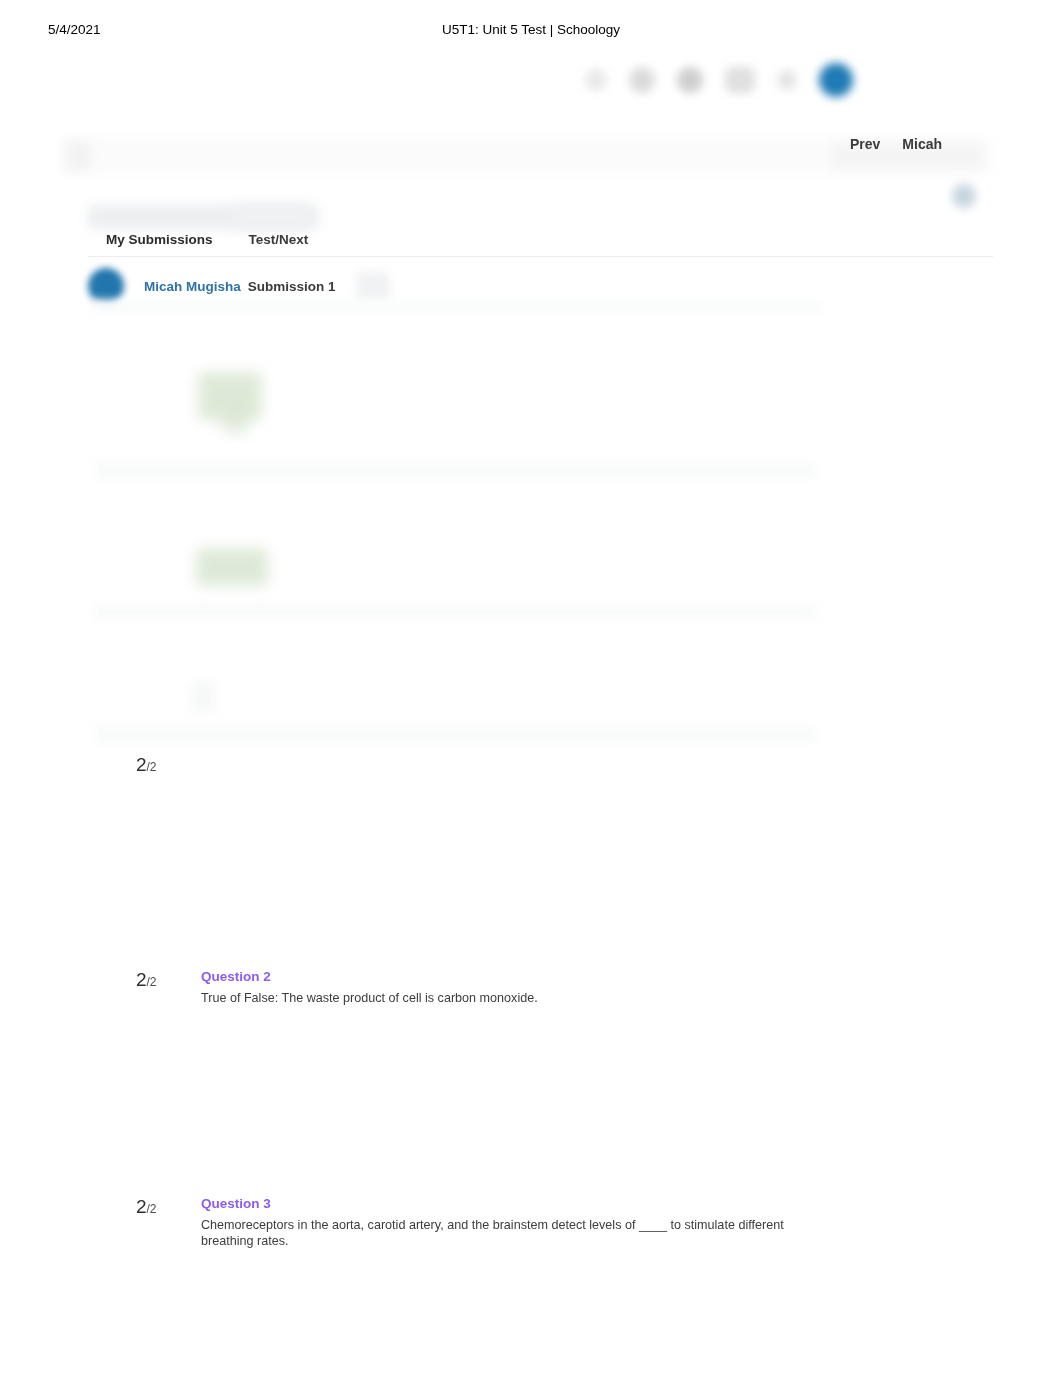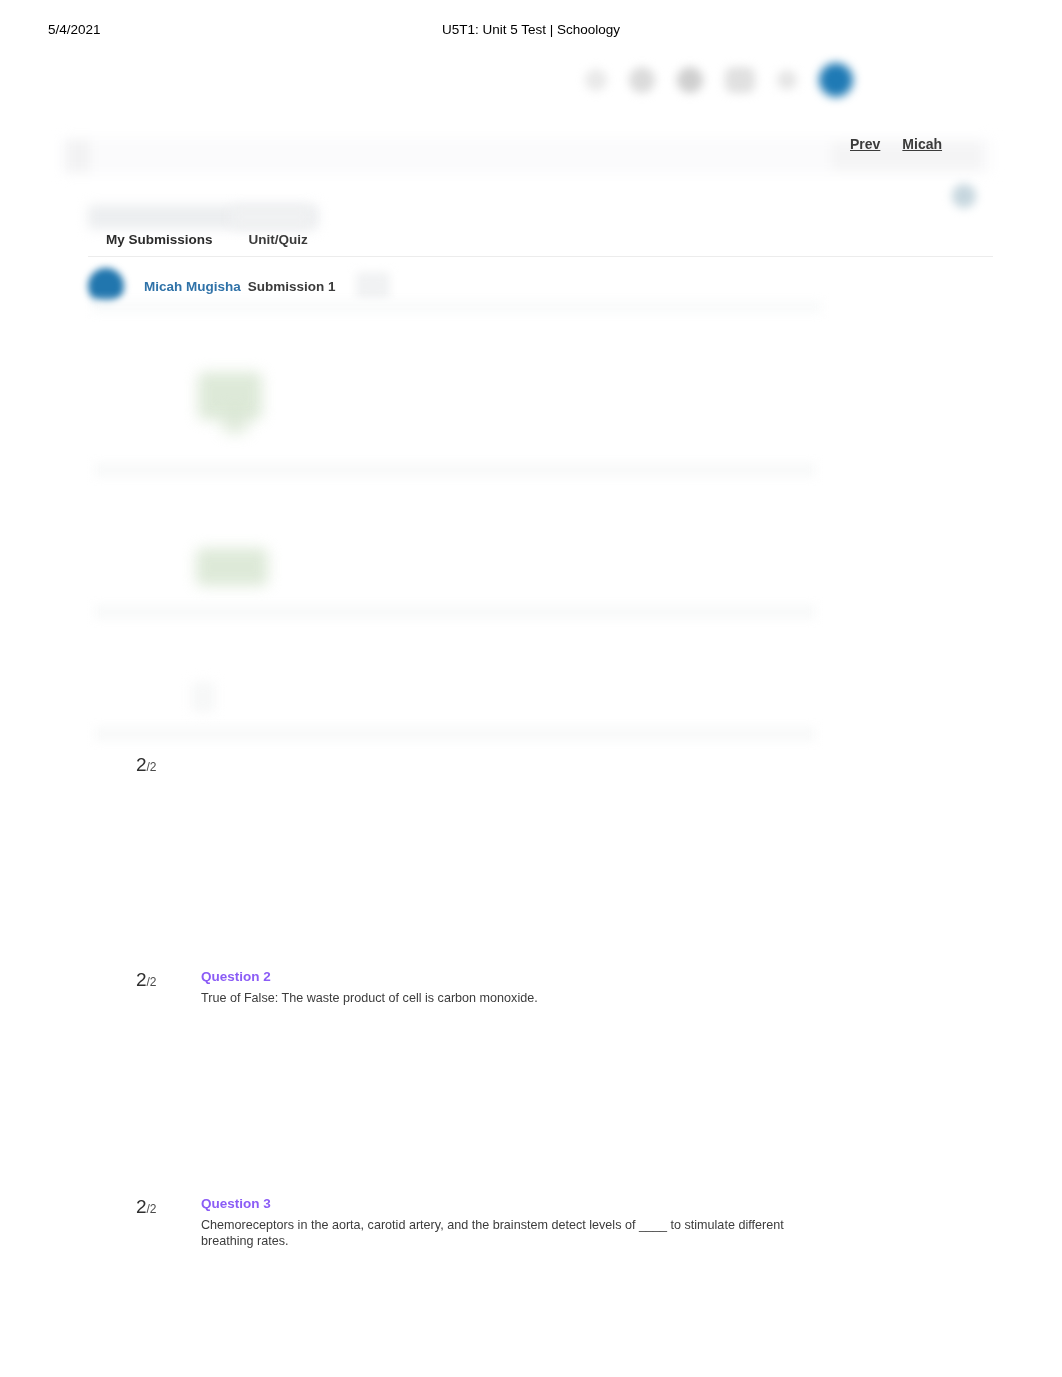--- a/index.html
+++ b/index.html
@@ -104,21 +104,20 @@
   
   .pagenav {
     position: absolute;
     top: 136px;
     left: 850px;
     display: flex;
     gap: 22px;
     font-size: 14px;
     font-weight: 600;
     color: #3b3b3b;
-    text-decoration: underline;
   }
   .pagenav span { cursor: pointer; }
 
   
   .side-dot {
     position: absolute;
     top: 184px;
     left: 952px;
     width: 24px;
     height: 24px;
@@ -319,21 +318,21 @@
   <span>Micah</span>
 </div>
 
 <div class="side-dot"></div>
 
 <div class="assign-head"></div>
 <div class="assign-head2"></div>
 
 <div class="tabs">
   <div class="tab active">My Submissions</div>
-  <div class="tab">Unit/Quiz</div>
+  <div class="tab">Test/Next</div>
 </div>
 <div class="tabs-underline"></div>
 
 <div class="sub-row">
   <div class="sub-avatar"></div>
   <div class="sub-name">Micah Mugisha</div>
   <div class="sub-label">Submission 1</div>
   <div class="sub-extra"></div>
 </div>
 <div class="sub-row-bar"></div>

